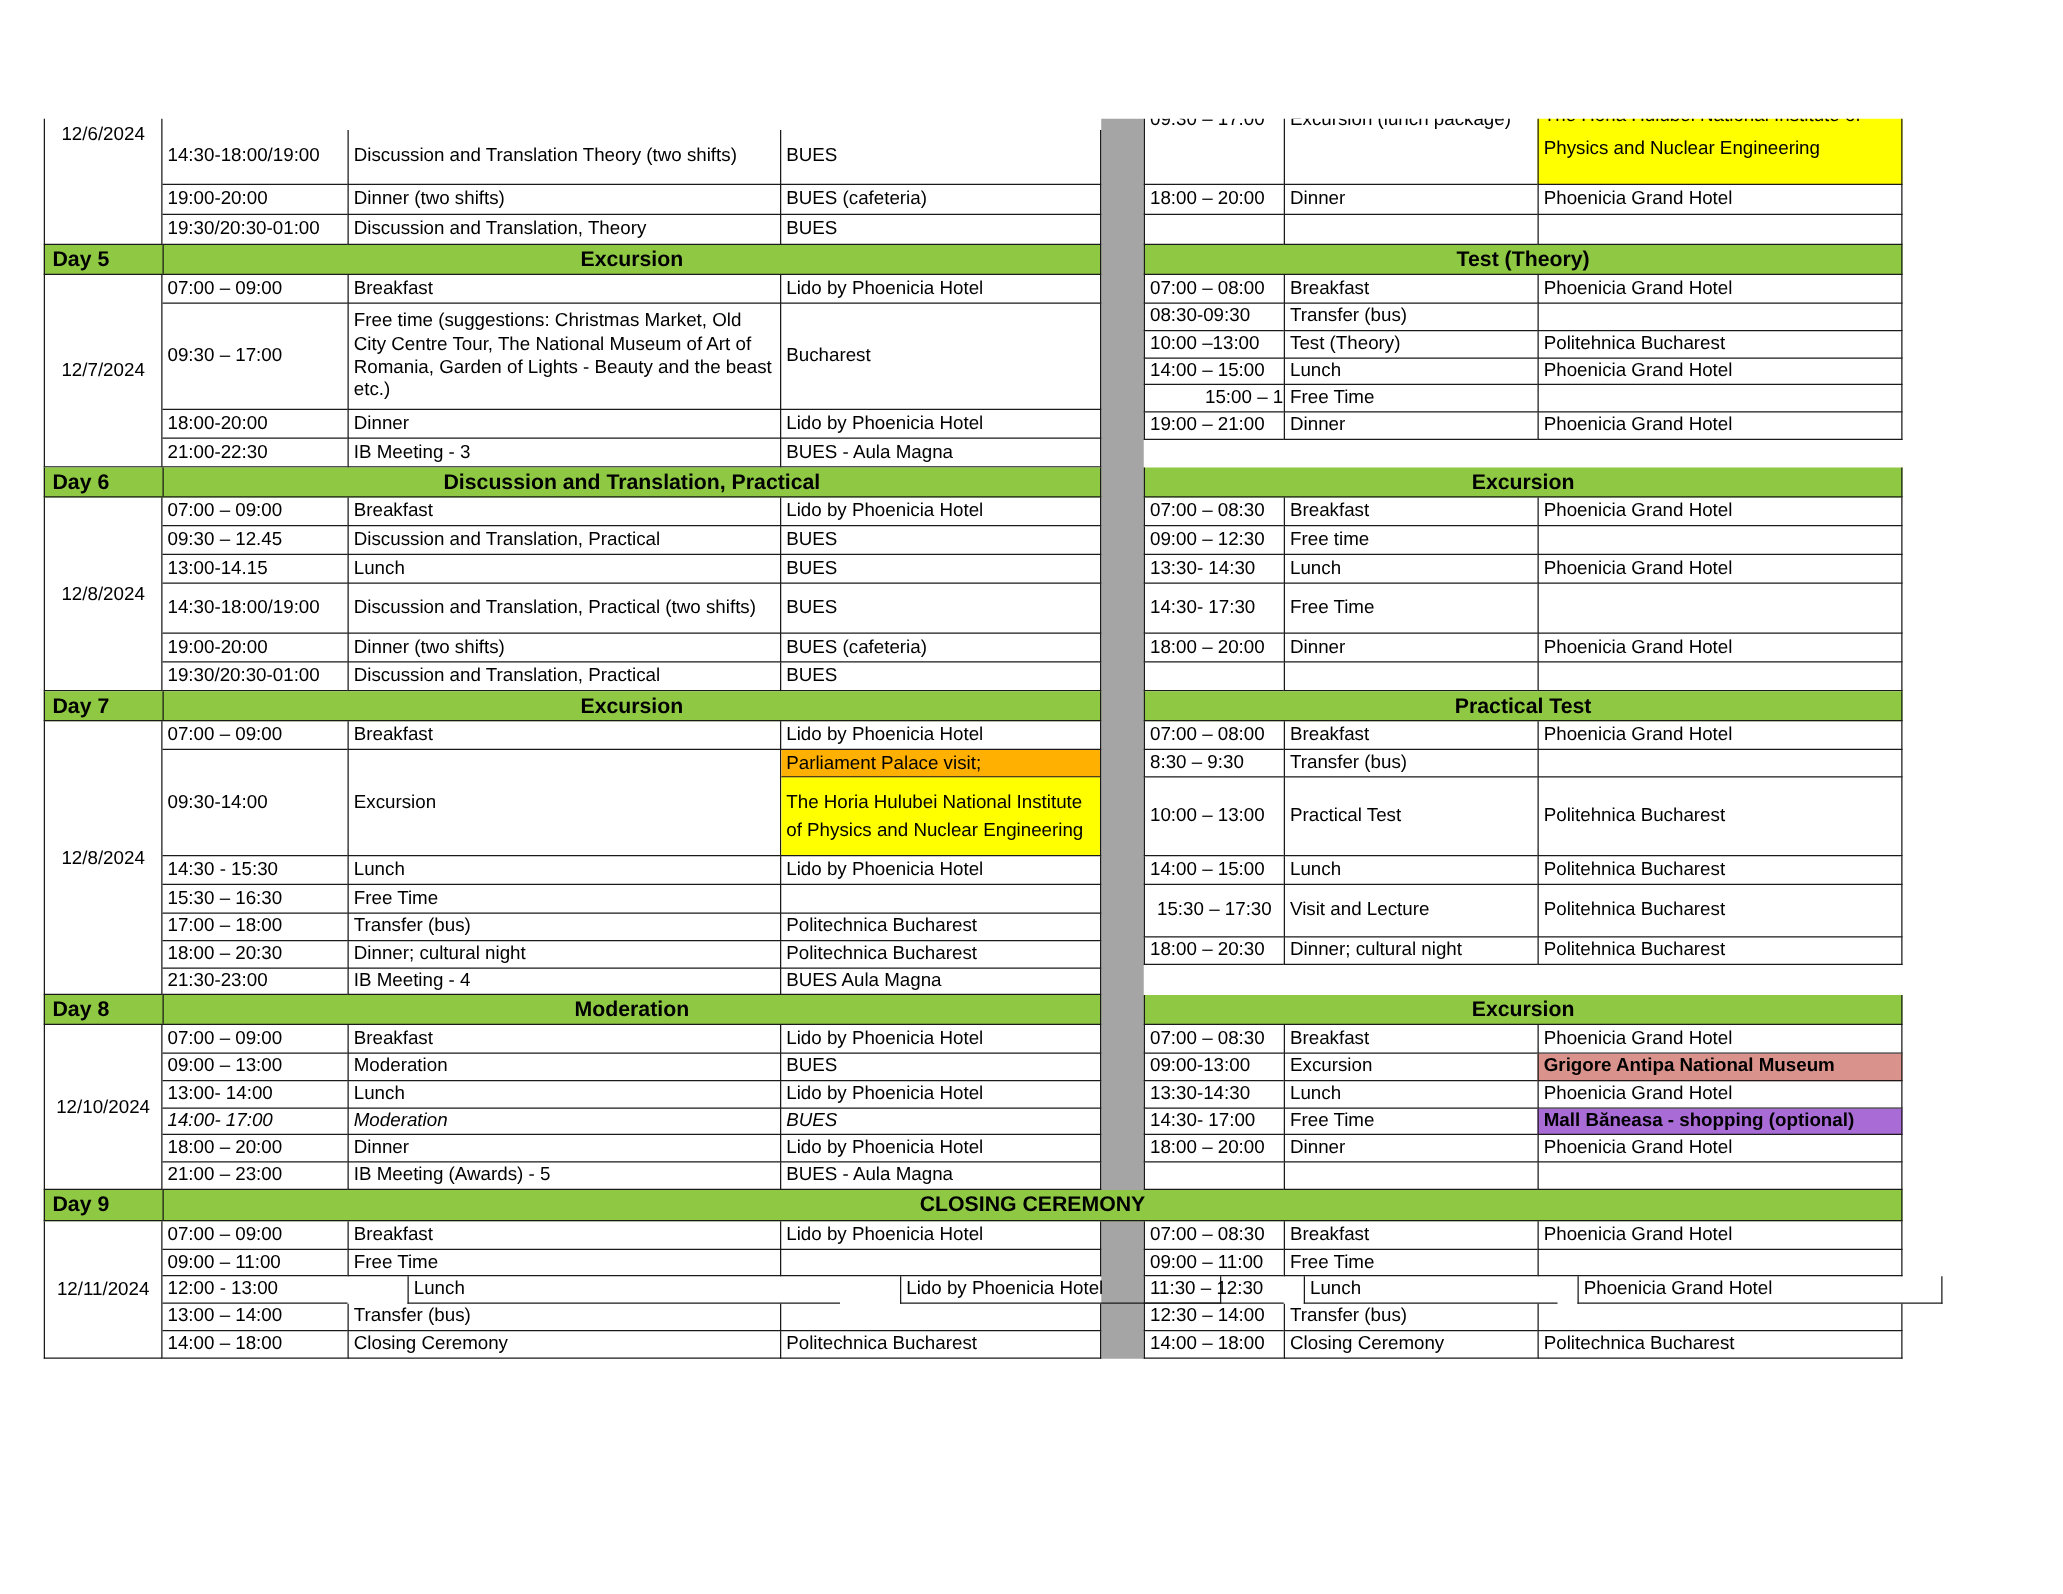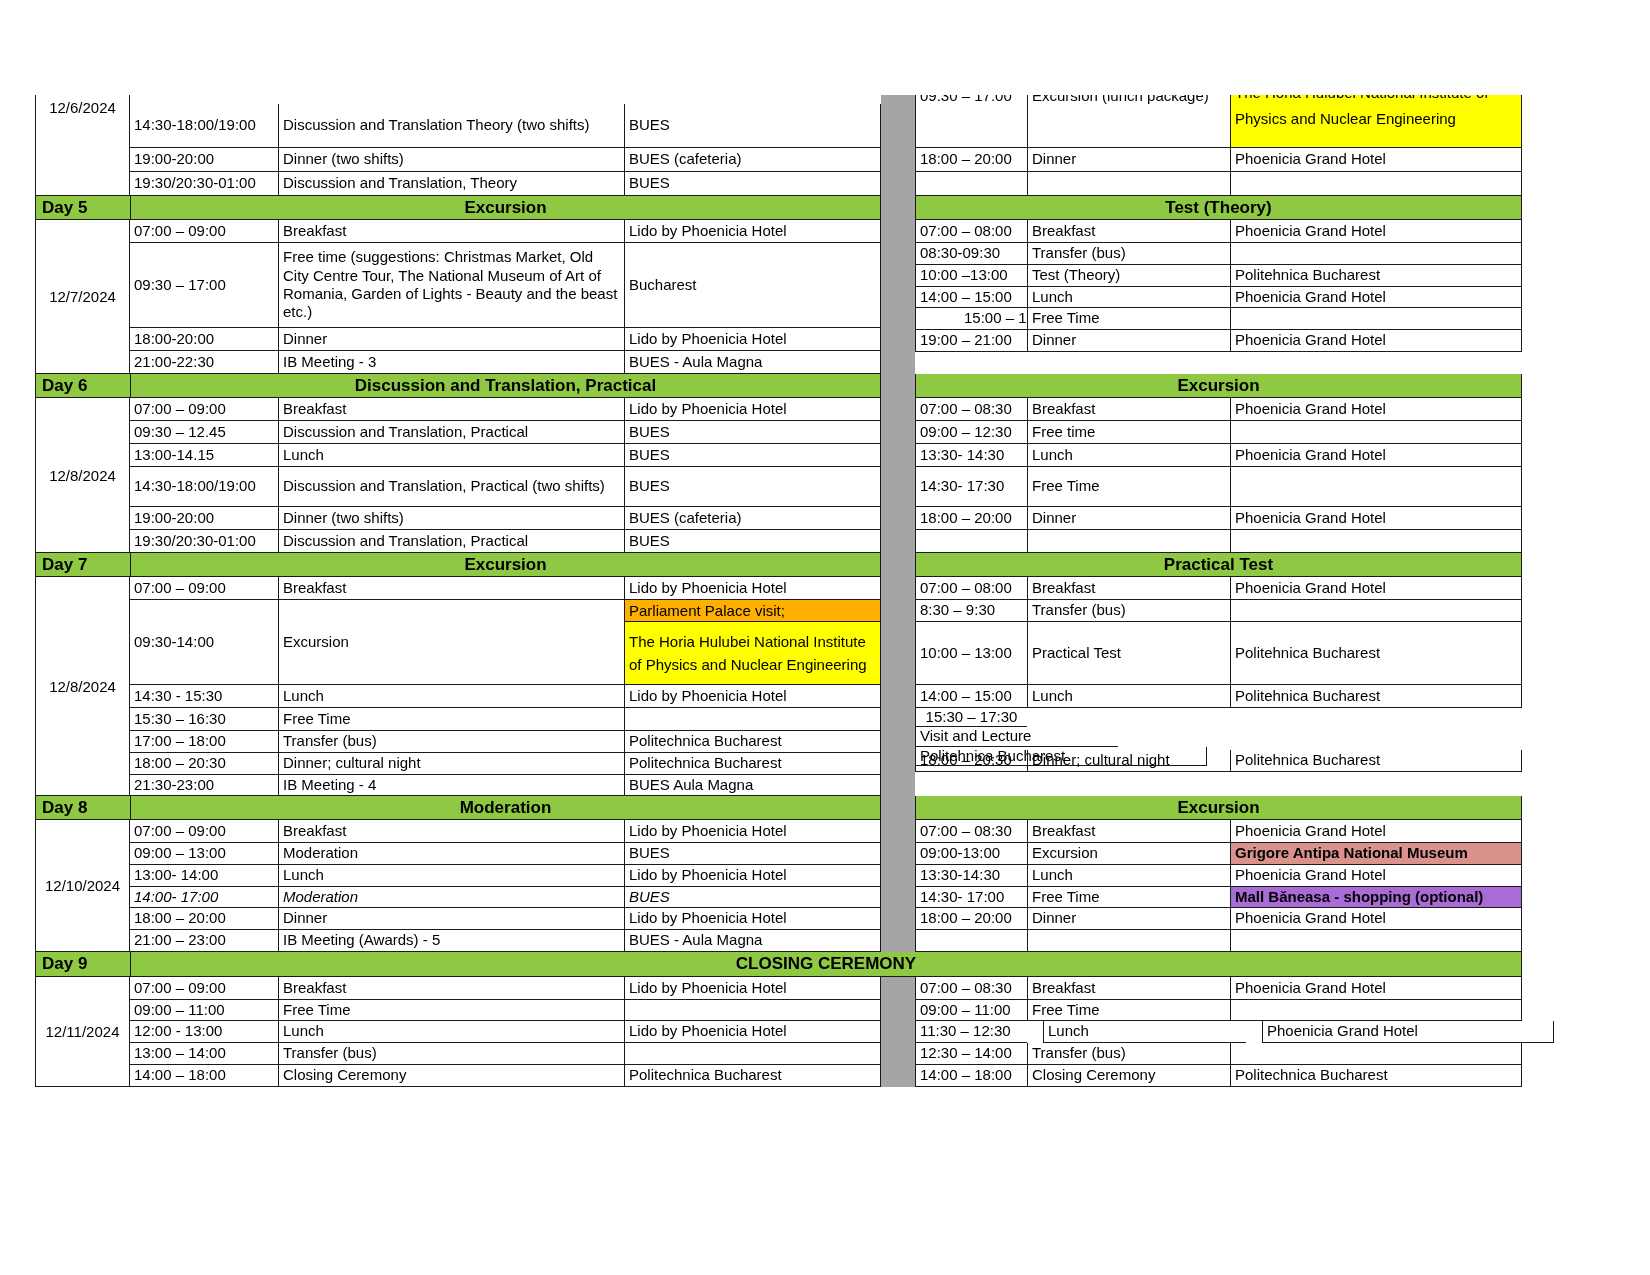--- a/index.html
+++ b/index.html
@@ -445,21 +445,21 @@
             <div class="cell time-cell" style="width: 148px;">
               <span class="txt">09:00 – 11:00</span>
             </div>
             <div class="cell activity-cell" style="width: 346px;">
               <span class="txt">Free Time</span>
             </div>
             <div class="cell location-cell" style="width: 257px;">
               <span class="txt"></span>
             </div>
           </div>
-          <div class="row" style="height: 22px;">
+          <div class="row" style="height: 22px; gap: 48px;">
             <div class="cell time-cell" style="width: 148px;">
               <span class="txt">12:00 - 13:00</span>
             </div>
             <div class="cell activity-cell" style="width: 346px;">
               <span class="txt">Lunch</span>
             </div>
             <div class="cell location-cell" style="width: 257px;">
               <span class="txt">Lido by Phoenicia Hotel</span>
             </div>
           </div>
@@ -721,21 +721,21 @@
             <div class="cell time-cell" style="width: 112px;">
               <span class="txt">14:00 – 15:00</span>
             </div>
             <div class="cell activity-cell" style="width: 203px;">
               <span class="txt">Lunch</span>
             </div>
             <div class="cell location-cell" style="width: 292px;">
               <span class="txt">Politehnica Bucharest</span>
             </div>
           </div>
-          <div class="row" style="height: 42px; flex-direction: column;">
+          <div class="row" style="height: 42px;">
             <div class="cell time-cell t-center" style="width: 112px;">
               <span class="txt">15:30 – 17:30</span>
             </div>
             <div class="cell activity-cell" style="width: 203px;">
               <span class="txt">Visit and Lecture</span>
             </div>
             <div class="cell location-cell" style="width: 292px;">
               <span class="txt">Politehnica Bucharest</span>
             </div>
           </div>

